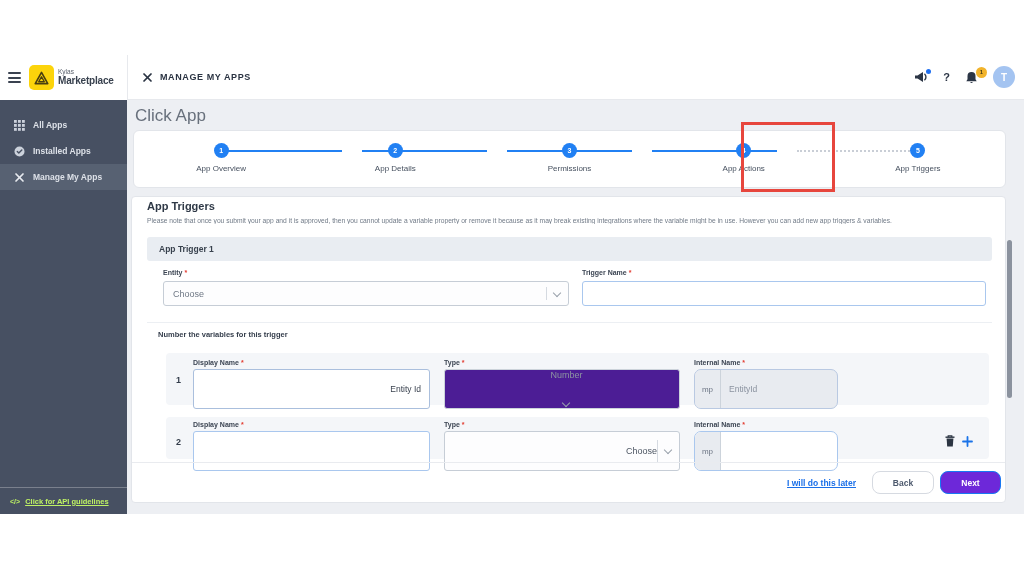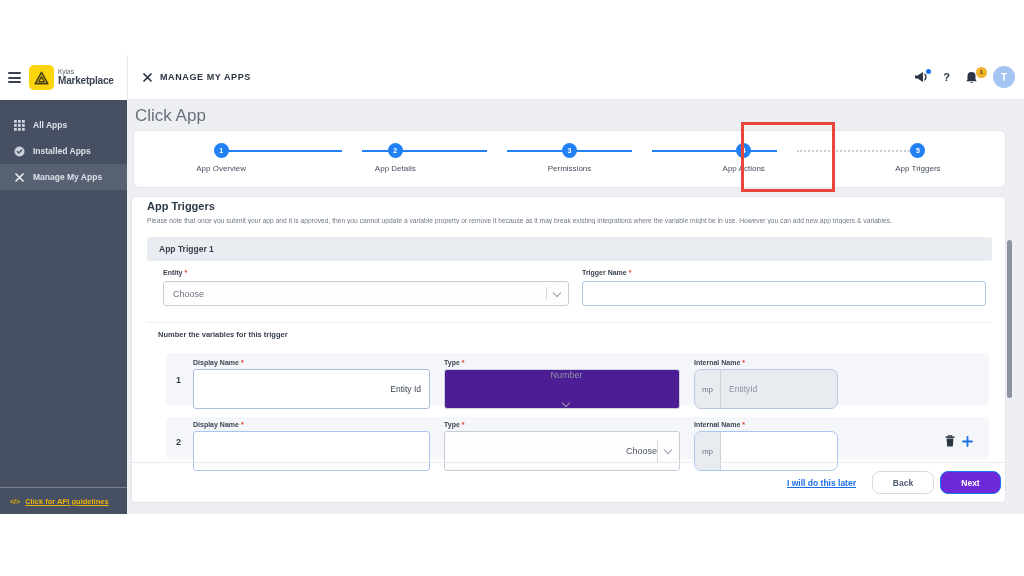--- a/index.html
+++ b/index.html
@@ -13,21 +13,21 @@
   .hamburger { width:13px; height:11px; display:flex; flex-direction:column; justify-content:space-between; cursor:pointer; }
   .hamburger span { display:block; height:2px; background:#3a4250; border-radius:1px; }
   .logo-box { width:25px; height:25px; background:#fcd40b; border-radius:5px; margin-left:8px; display:flex; align-items:center; justify-content:center; flex:0 0 auto; }
   .brand { margin-left:4px; line-height:1.05; }
   .brand-top { font-size:6.5px; color:#58606c; }
   .brand-bottom { font-size:10px; font-weight:bold; color:#39424f; letter-spacing:-0.2px; }
   .nav { margin-top:12px; }
   .nav-item { height:26px; display:flex; align-items:center; padding-left:13px; gap:8px; color:#dde1e8; font-size:8.5px; font-weight:bold; cursor:pointer; }
   .nav-item.active { background:#576172; }
   .nav-icon { width:12px; height:12px; display:flex; align-items:center; justify-content:center; flex:0 0 auto; }
-  .sidebar-foot { position:absolute; left:0; right:0; bottom:0; height:27px; border-top:1px solid rgba(255,255,255,0.28); display:flex; align-items:center; padding-left:10px; gap:5px; color:#eab308; cursor:pointer; }
+  .sidebar-foot { position:absolute; left:0; right:0; bottom:0; height:27px; border-top:1px solid rgba(255,255,255,0.28); display:flex; align-items:center; padding-left:10px; gap:5px; color:#bef264; cursor:pointer; }
   .api-icon { font-size:7px; font-weight:bold; }
   .api-label { font-size:7.5px; font-weight:bold; text-decoration:underline; }
 
   
   .topbar { position:absolute; left:127px; top:0; width:897px; height:45px; background:#ffffff; border-bottom:1px solid #e7e9ed; border-left:1px solid #e7e9ed; display:flex; align-items:center; }
   .tb-left { margin-left:14px; display:flex; align-items:center; gap:7px; }
   .tb-title { font-size:9px; font-weight:bold; color:#2a3342; letter-spacing:0.6px; }
   .tb-right { margin-left:auto; margin-right:9px; display:flex; align-items:center; gap:15px; }
   .ico-wrap { position:relative; display:flex; align-items:center; cursor:pointer; }
   .blue-dot { position:absolute; top:-2px; right:-3px; width:5px; height:5px; border-radius:50%; background:#1f6ff0; }

